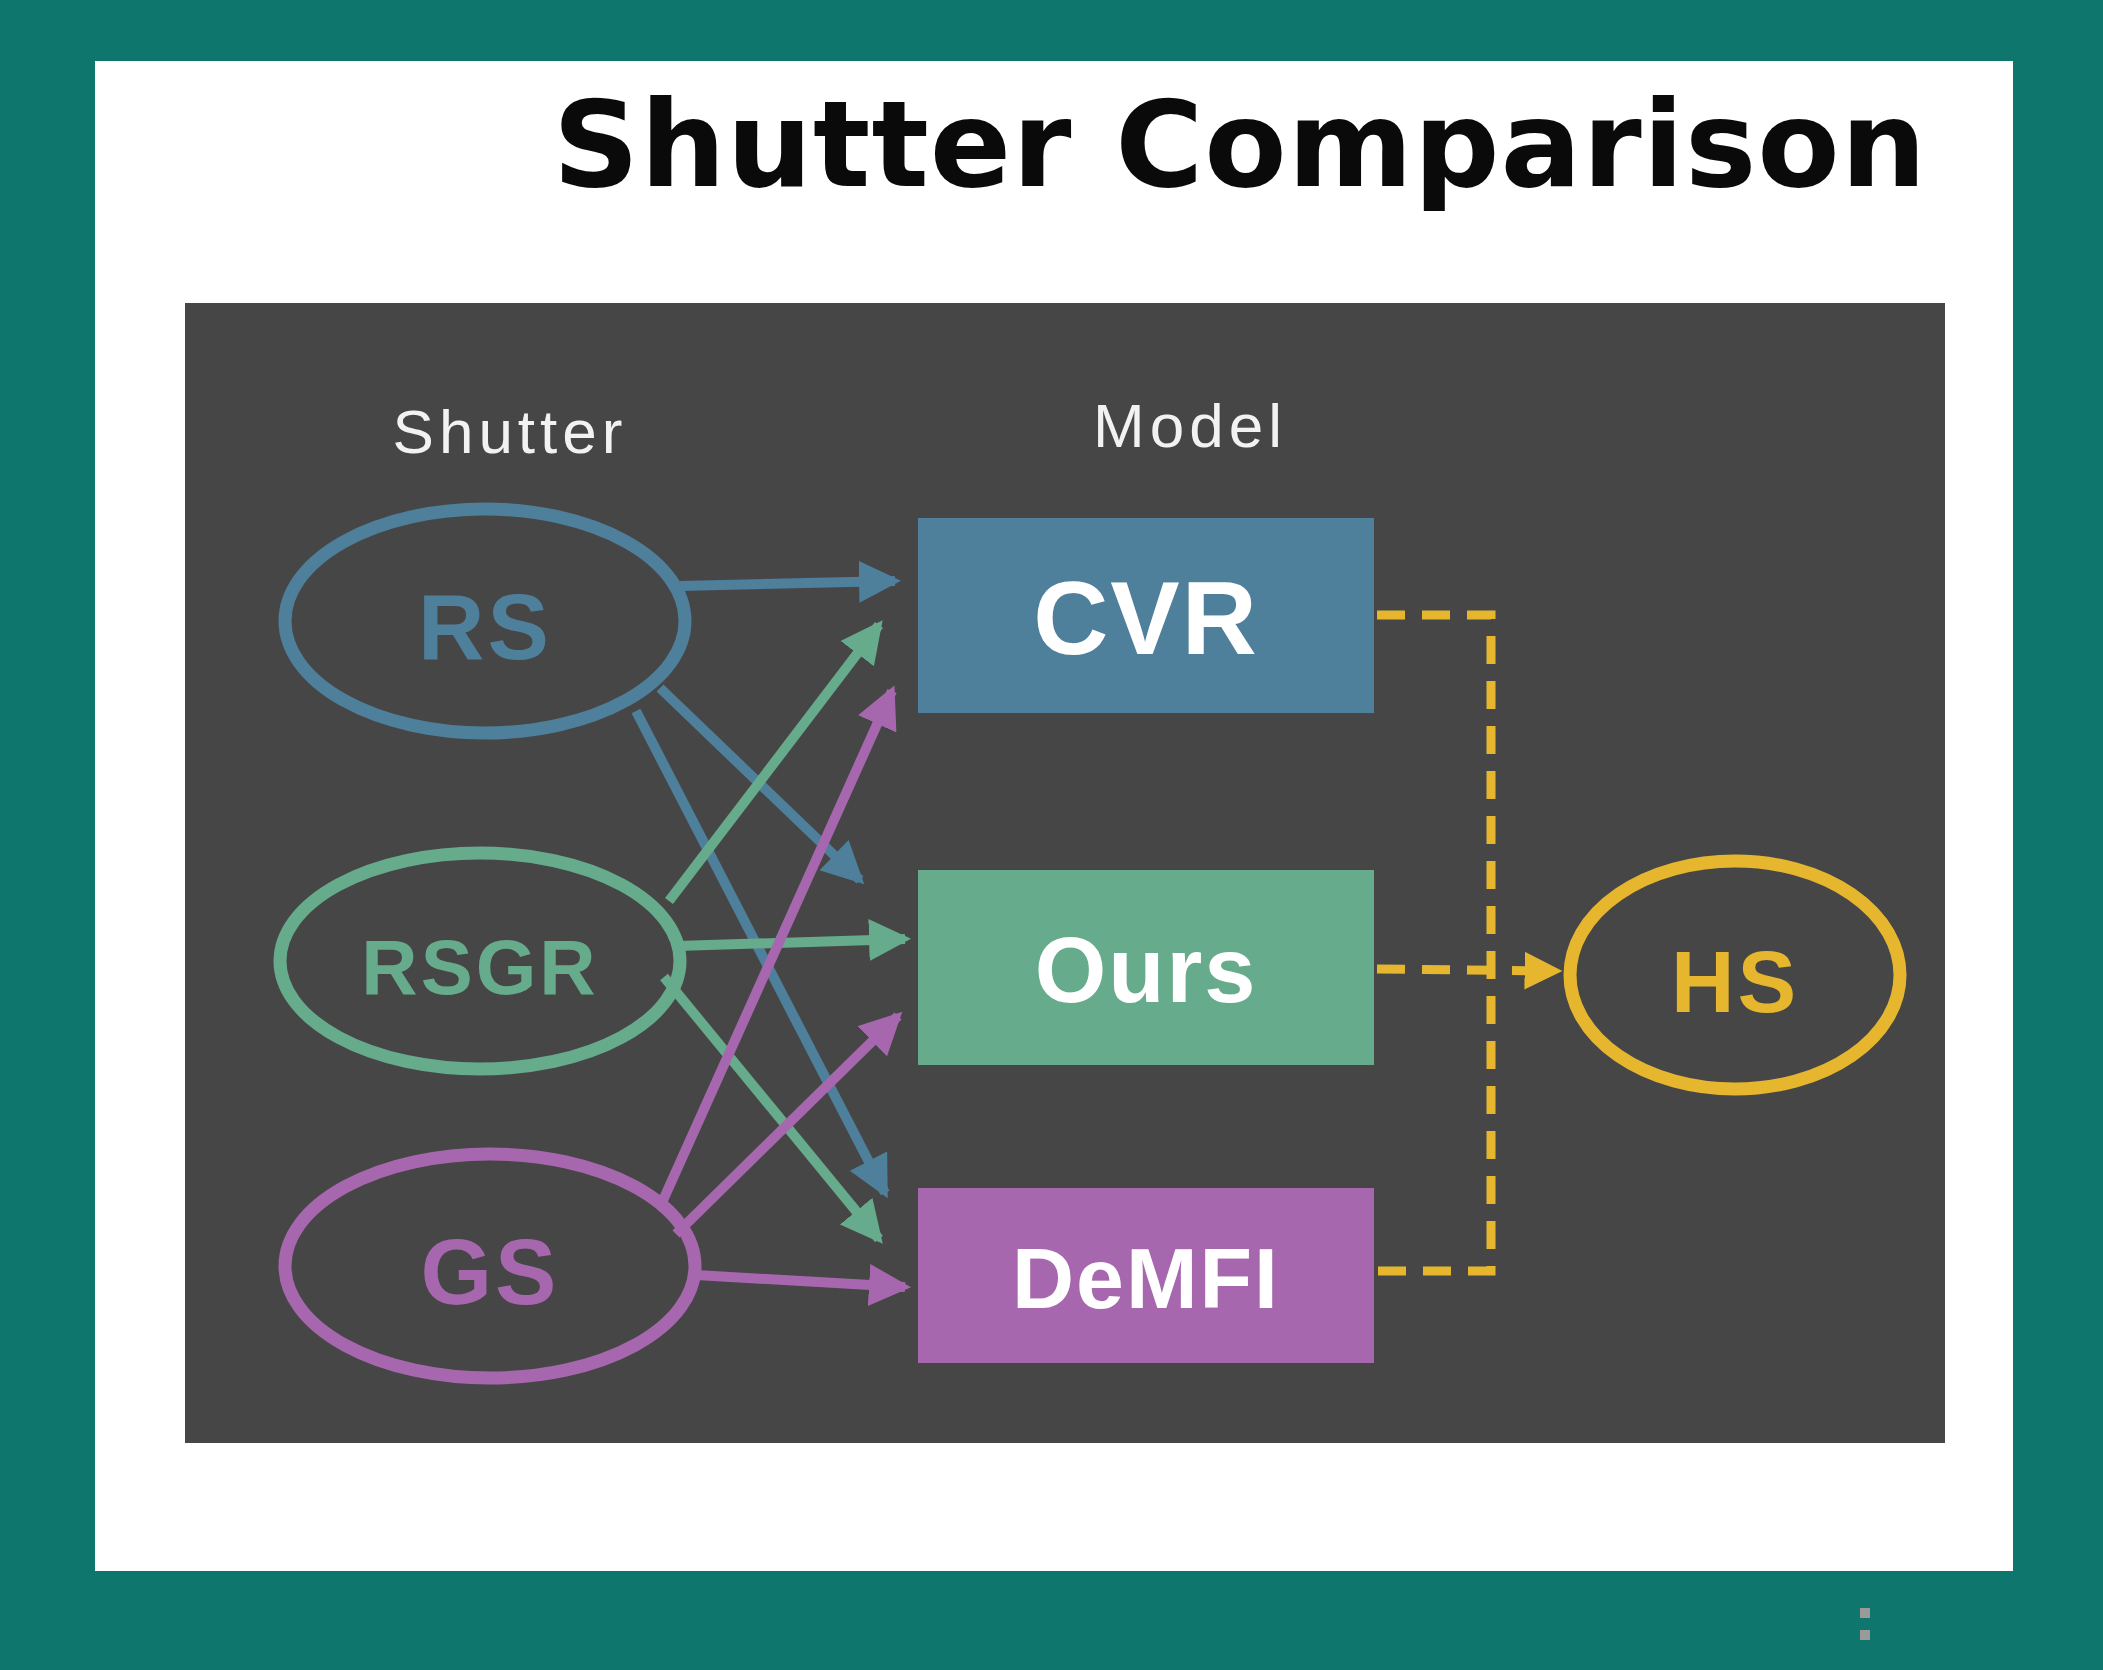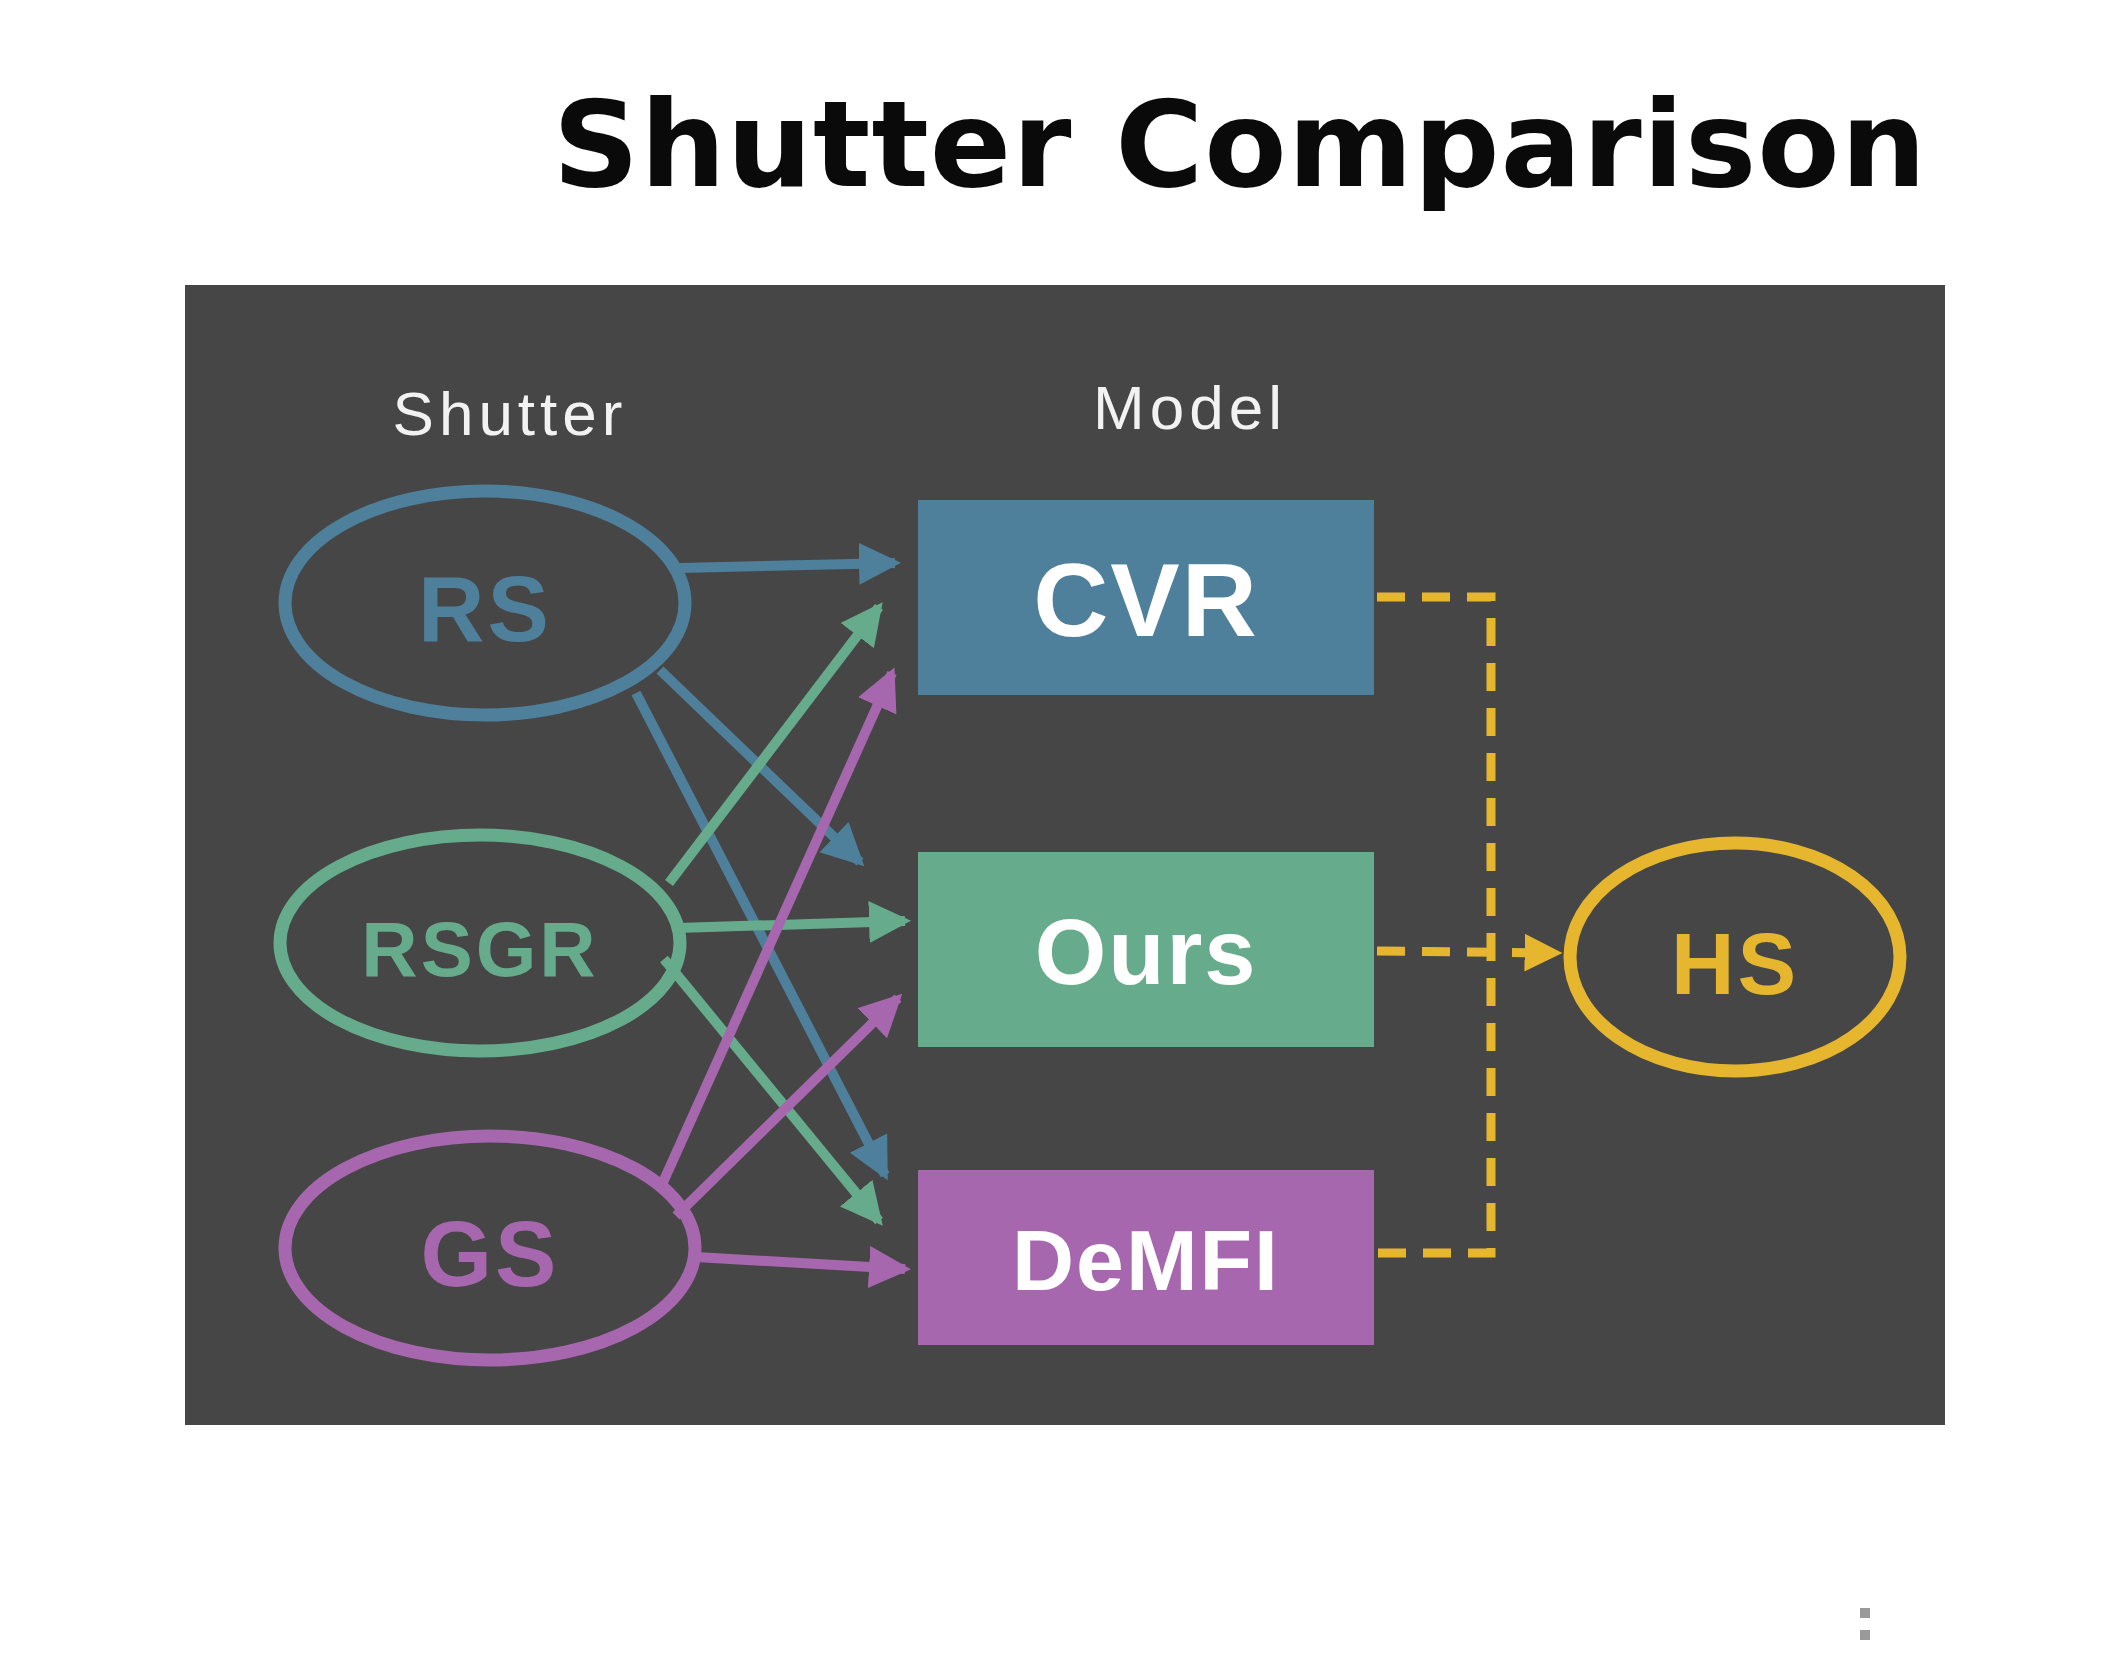--- a/index.html
+++ b/index.html
@@ -1,33 +1,33 @@
 <!DOCTYPE html>
 <html><head>
 <meta charset="utf-8">
 <style>
   * { margin:0; padding:0; box-sizing:border-box; }
   html,body { width:2103px; height:1670px; background:#000; overflow:hidden; }
   .stage {
-    position:relative; width:2103px; height:1670px; background:#ffffff;
+    position:relative; width:2103px; height:1670px; background:#0f766e;
     font-family:"Liberation Sans", sans-serif;
   }
   .card {
     position:absolute; left:95px; top:61px; width:1918px; height:1510px;
     background:#ffffff;
   }
   .title {
     position:absolute; top:14px; left:0; width:100%;
     padding-left:372px; text-align:center;
     font-family:"DejaVu Sans", sans-serif;
     font-weight:700; font-size:120px; letter-spacing:1px; color:#0a0a0a;
     white-space:nowrap;
   }
   .panel {
-    position:absolute; left:90px; top:224px; width:1760px; height:1140px;
+    position:absolute; left:90px; top:242px; width:1760px; height:1140px;
     background:#464646;
   }
   .panel svg { display:block; width:100%; height:100%; }
 
   
   :root {
     --rs:#4E7F9B; --rsgr:#66AB8C; --gs:#A767AE; --hs:#E6B72E;
   }
 
   .hdr {

